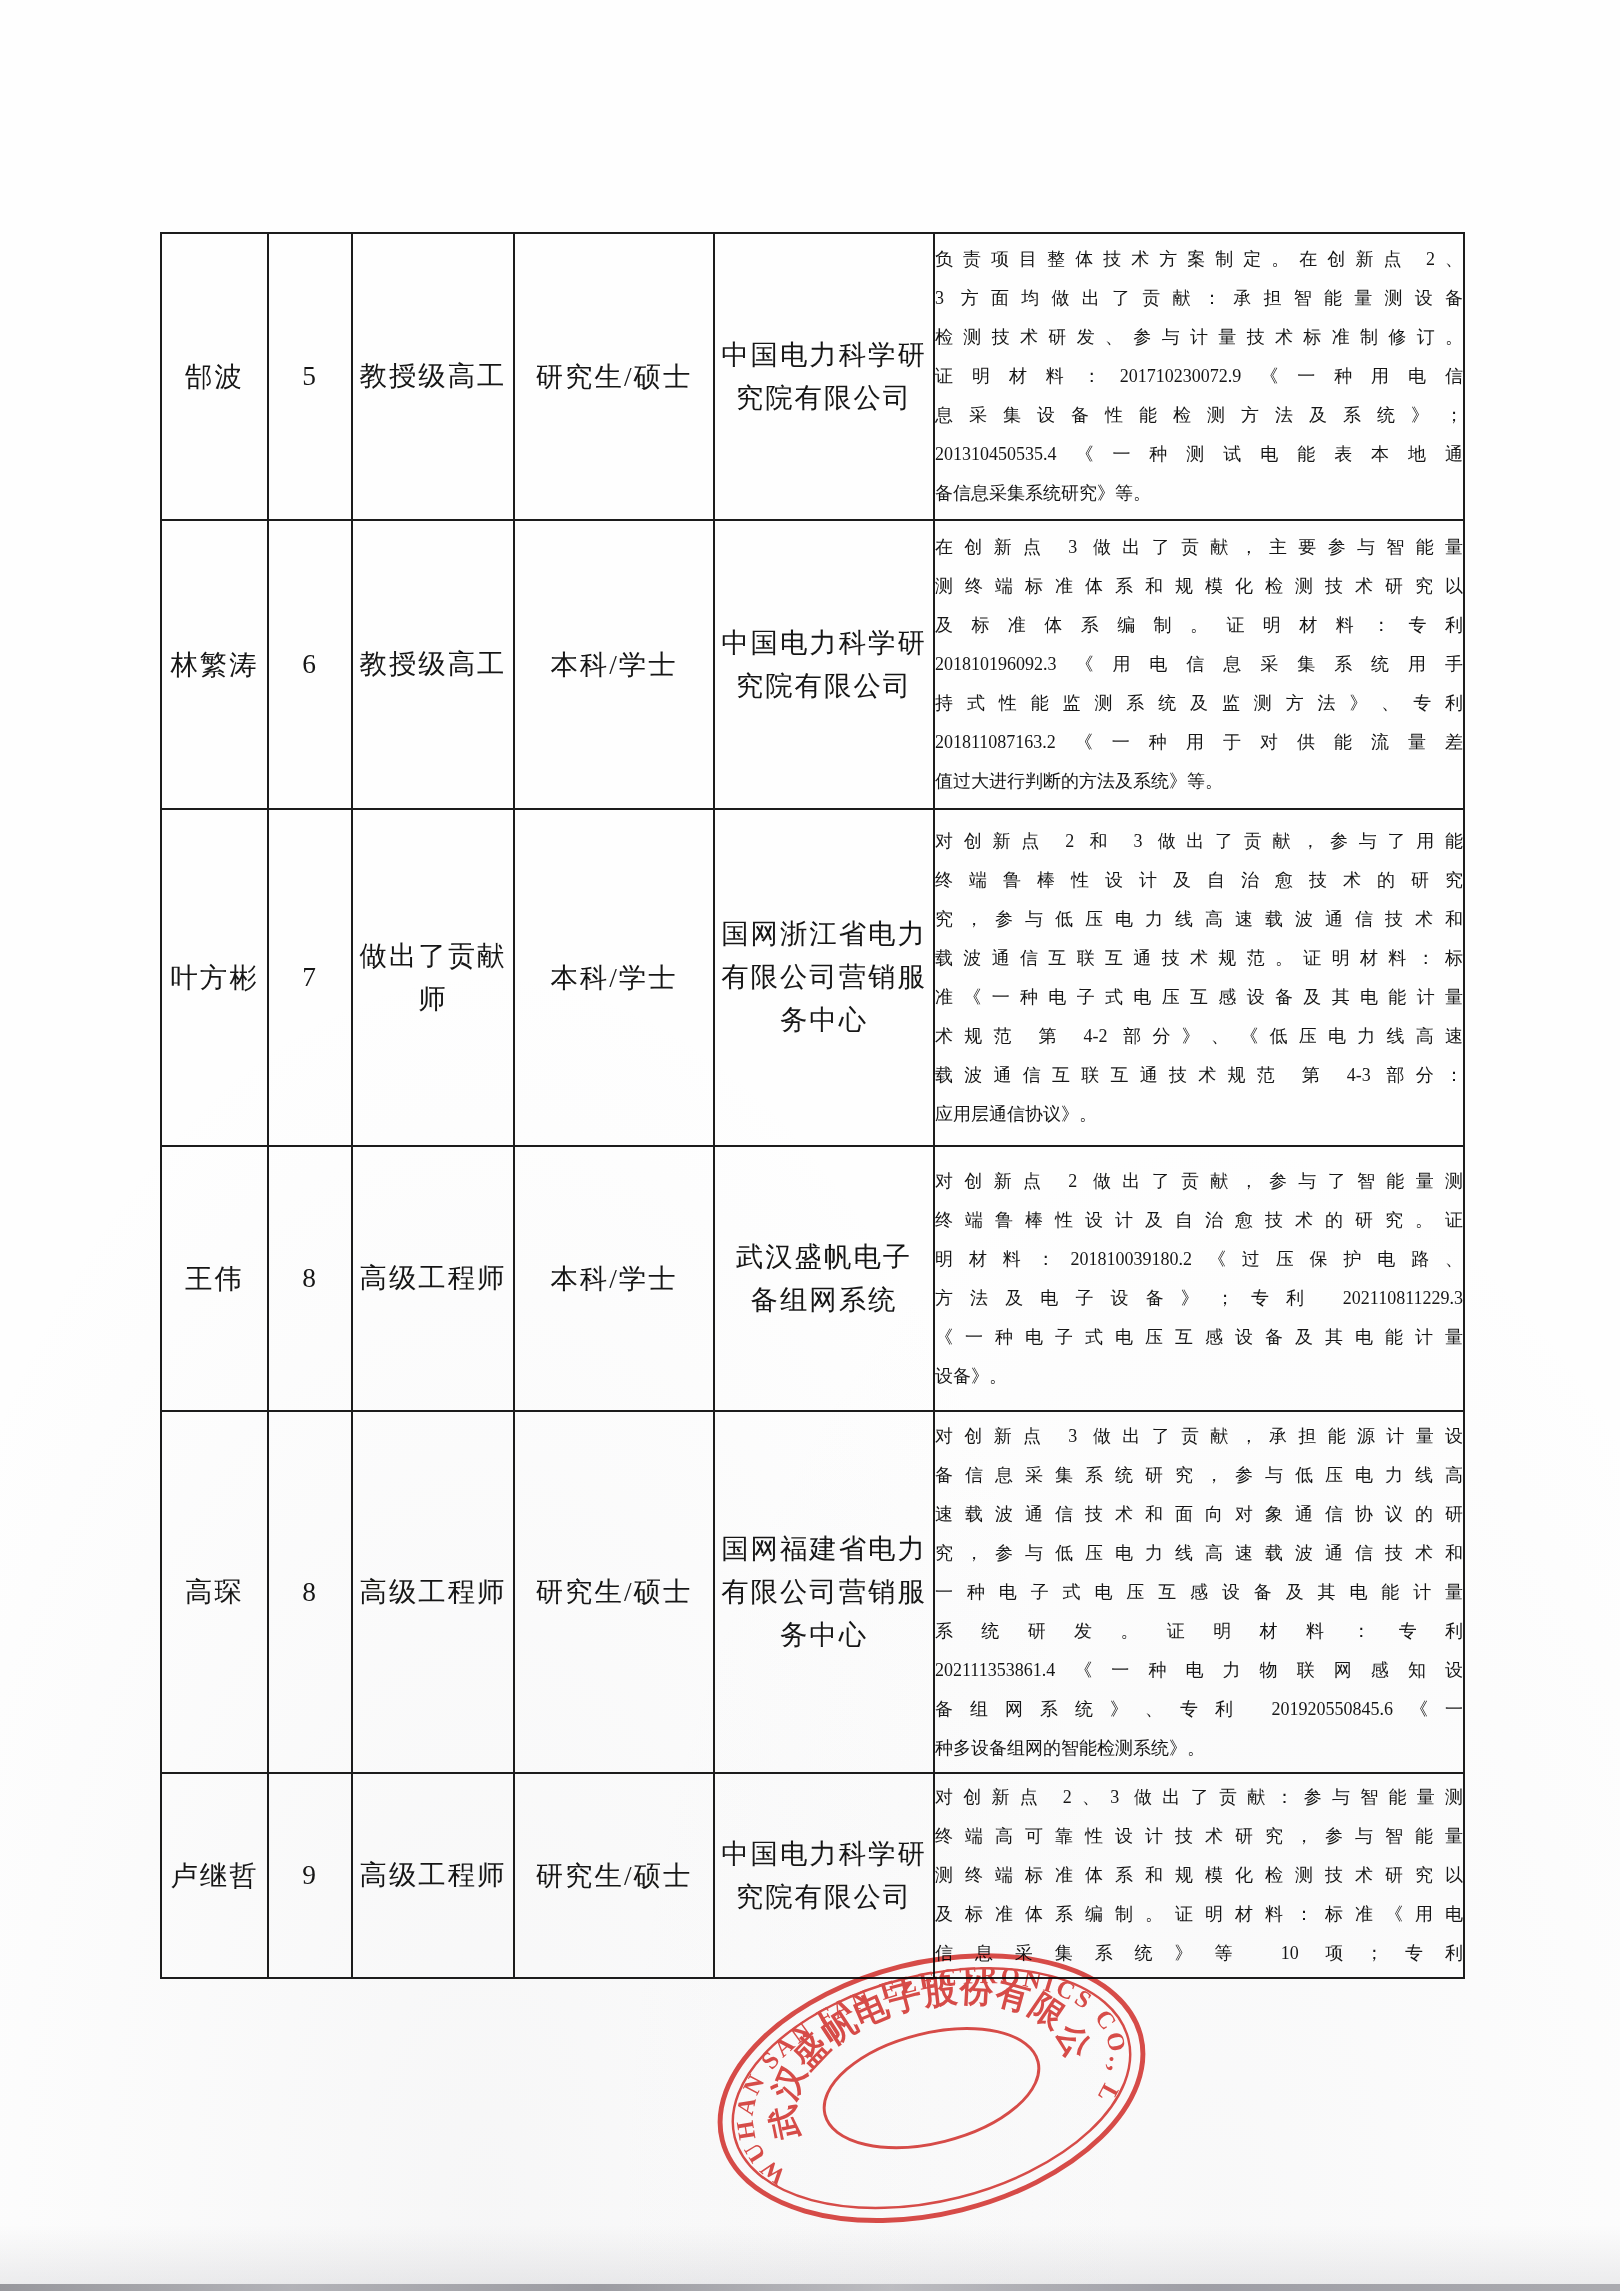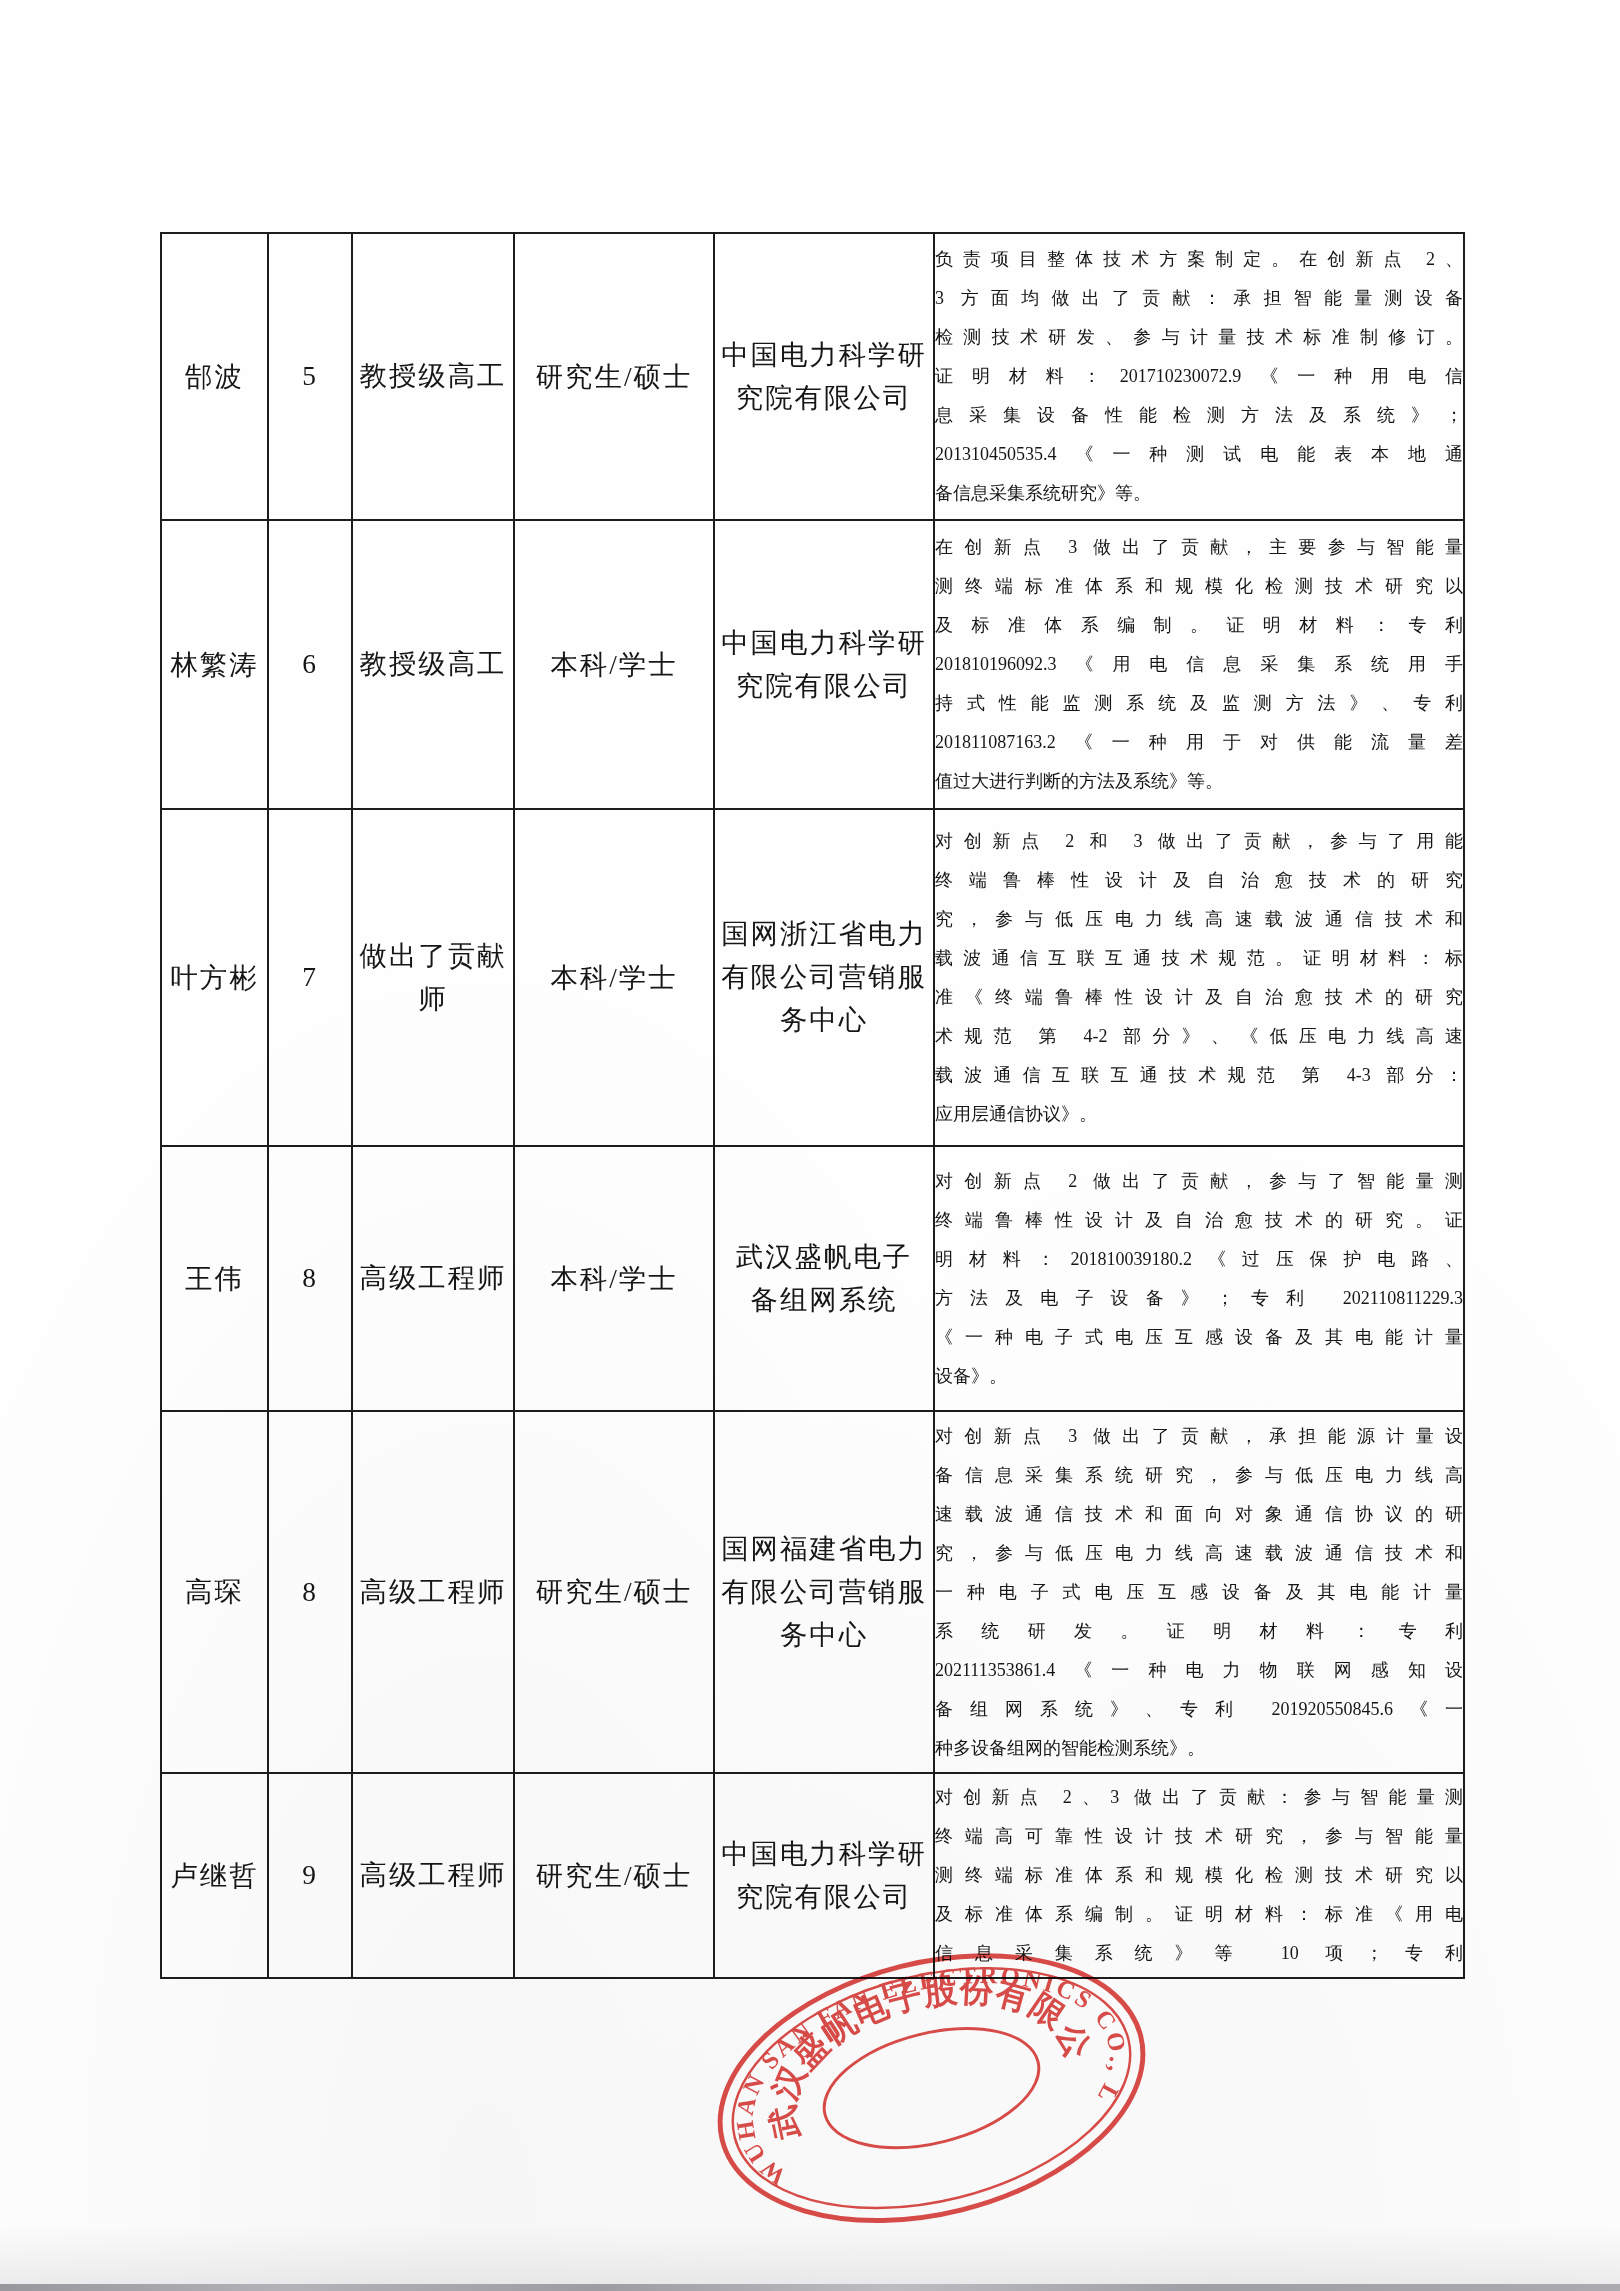--- a/index.html
+++ b/index.html
@@ -137,21 +137,21 @@
     <td class="c-cell center-cell">
           <div class="ln">国网浙江省电力</div>
           <div class="ln">有限公司营销服</div>
           <div class="ln ln-last">务中心</div>
         </td>
     <td class="contrib-cell">
           <div class="ln">对创新点 2 和 3 做出了贡献，参与了用能</div>
           <div class="ln">终端鲁棒性设计及自治愈技术的研究</div>
           <div class="ln">究，参与低压电力线高速载波通信技术和</div>
           <div class="ln">载波通信互联互通技术规范。证明材料：标</div>
-          <div class="ln">准《终端鲁棒性设计及自治愈技术的研究</div>
+          <div class="ln">准《一种电子式电压互感设备及其电能计量</div>
           <div class="ln">术规范 第 4-2 部分》、《低压电力线高速</div>
           <div class="ln">载波通信互联互通技术规范 第 4-3 部分：</div>
           <div class="ln ln-last">应用层通信协议》。</div>
         </td>
   </tr>
 
   <tr style="height:265px">
     <td class="c-cell">王伟</td>
     <td class="c-cell">8</td>
     <td class="c-cell center-cell">

